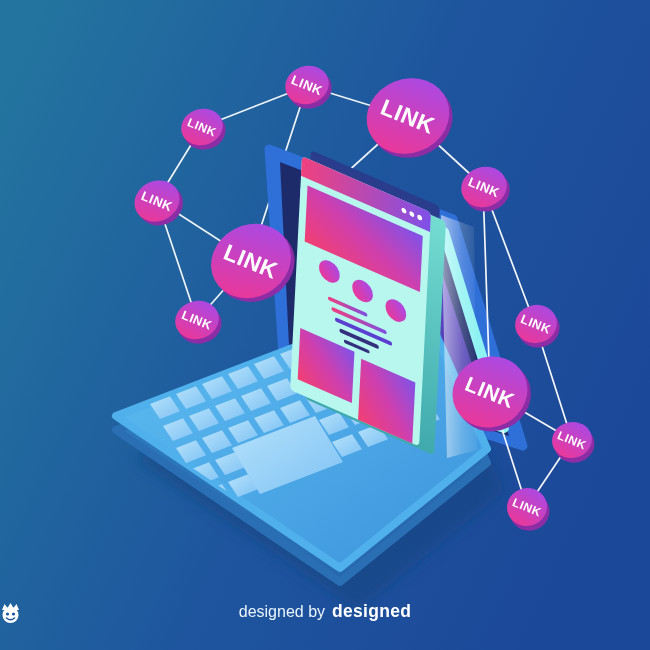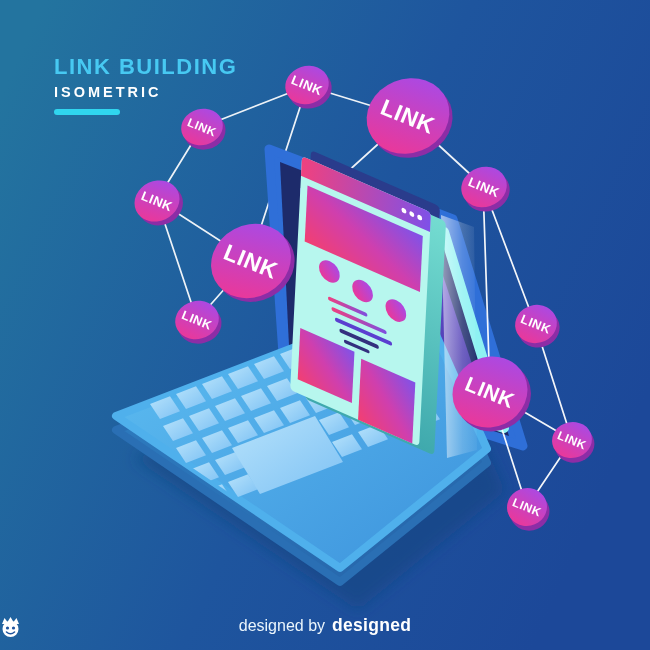--- a/index.html
+++ b/index.html
@@ -12,21 +12,21 @@
   .title .h{
     font-size:22px;font-weight:bold;letter-spacing:1.5px;color:#47c9f2;
   }
   .title .s{
     margin-top:7px;font-size:14.5px;font-weight:bold;letter-spacing:3px;color:#ffffff;
   }
   .title .bar{
     margin-top:9px;width:66px;height:6px;border-radius:3px;background:#30d6ef;
   }
   .footer{
-    position:absolute;left:0;right:0;bottom:14px;
+    position:absolute;left:0;right:0;bottom:28px;
     display:flex;align-items:center;justify-content:center;gap:7px;
     color:#eaf5fc;
   }
   .footer .credit{font-size:16px;font-weight:400;}
   .footer .brand{font-size:17.5px;font-weight:bold;color:#ffffff;letter-spacing:.3px;}
   .footer svg{position:static;display:block;}
 </style>
 </head>
 <body>
 
@@ -271,25 +271,20 @@
           <text transform="rotate(22)" text-anchor="middle" y="4.32" fill="#ffffff" font-family="&quot;Liberation Sans&quot;, sans-serif" font-weight="bold" font-size="12" letter-spacing="0.5">LINK</text>
         </g>
         <g transform="translate(527,507)">
           <ellipse cx="1.5" cy="5" rx="20" ry="19" transform="rotate(-12)" fill="#8c2da6"></ellipse>
           <ellipse cx="0" cy="0" rx="20" ry="19" transform="rotate(-12)" fill="url(#pinkPurpGrad)"></ellipse>
           <text transform="rotate(22)" text-anchor="middle" y="4.32" fill="#ffffff" font-family="&quot;Liberation Sans&quot;, sans-serif" font-weight="bold" font-size="12" letter-spacing="0.5">LINK</text>
         </g>
       </g>
 </svg>
 
-<div class="title">
-  <div class="h">LINK BUILDING</div>
-  <div class="s">ISOMETRIC</div>
-  <div class="bar"></div>
-</div>
 
 <div class="footer">
   <span class="credit">designed by</span>
   <svg width="21" height="24" viewBox="0 0 21 24">
     <polygon points="2,9 4.5,3 7.5,7 10.5,2 13.5,7 16.5,3 19,9" fill="#ffffff"></polygon>
     <circle cx="10.5" cy="14" r="8" fill="#ffffff"></circle>
     <circle cx="7.5" cy="13" r="1.6" fill="#1e549e"></circle>
     <circle cx="13.5" cy="13" r="1.6" fill="#1e549e"></circle>
     <path d="M6.5,17 Q10.5,20.5 14.5,17" fill="none" stroke="#1e549e" stroke-width="1.6" stroke-linecap="round"></path>
   </svg>

